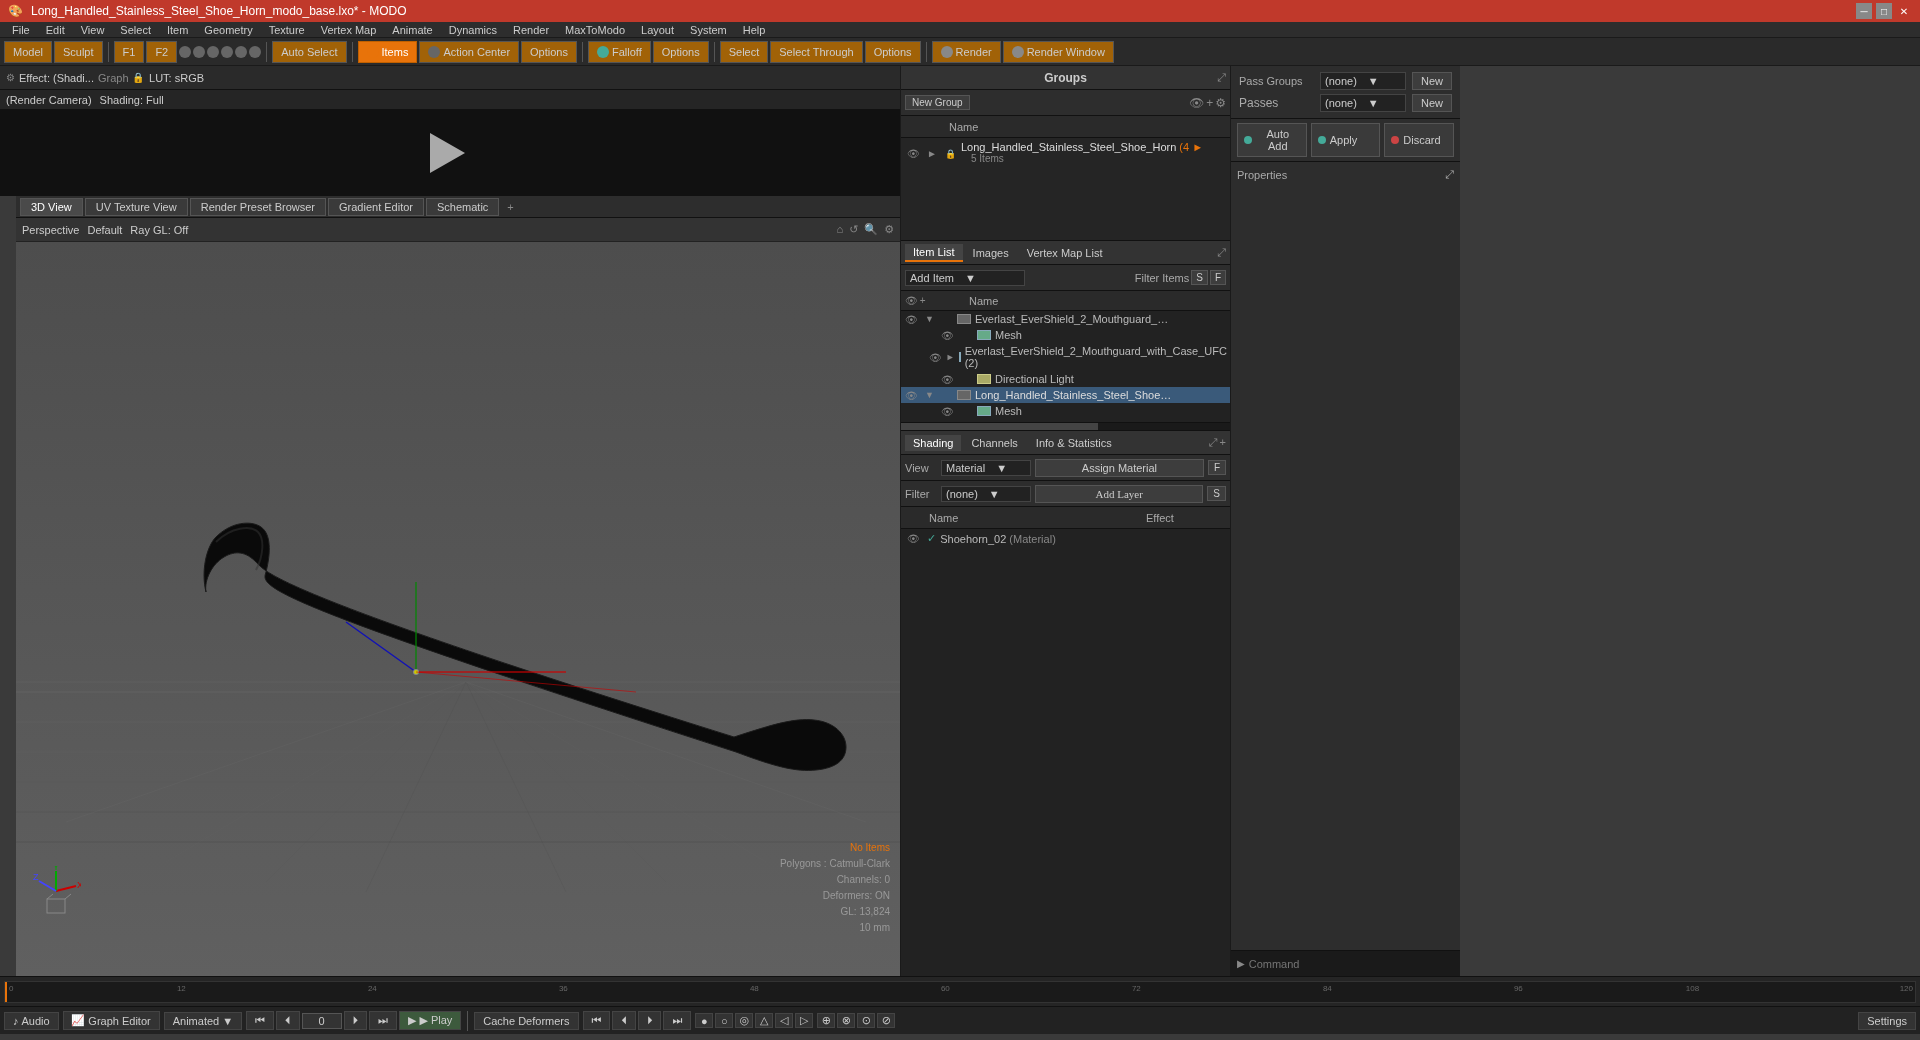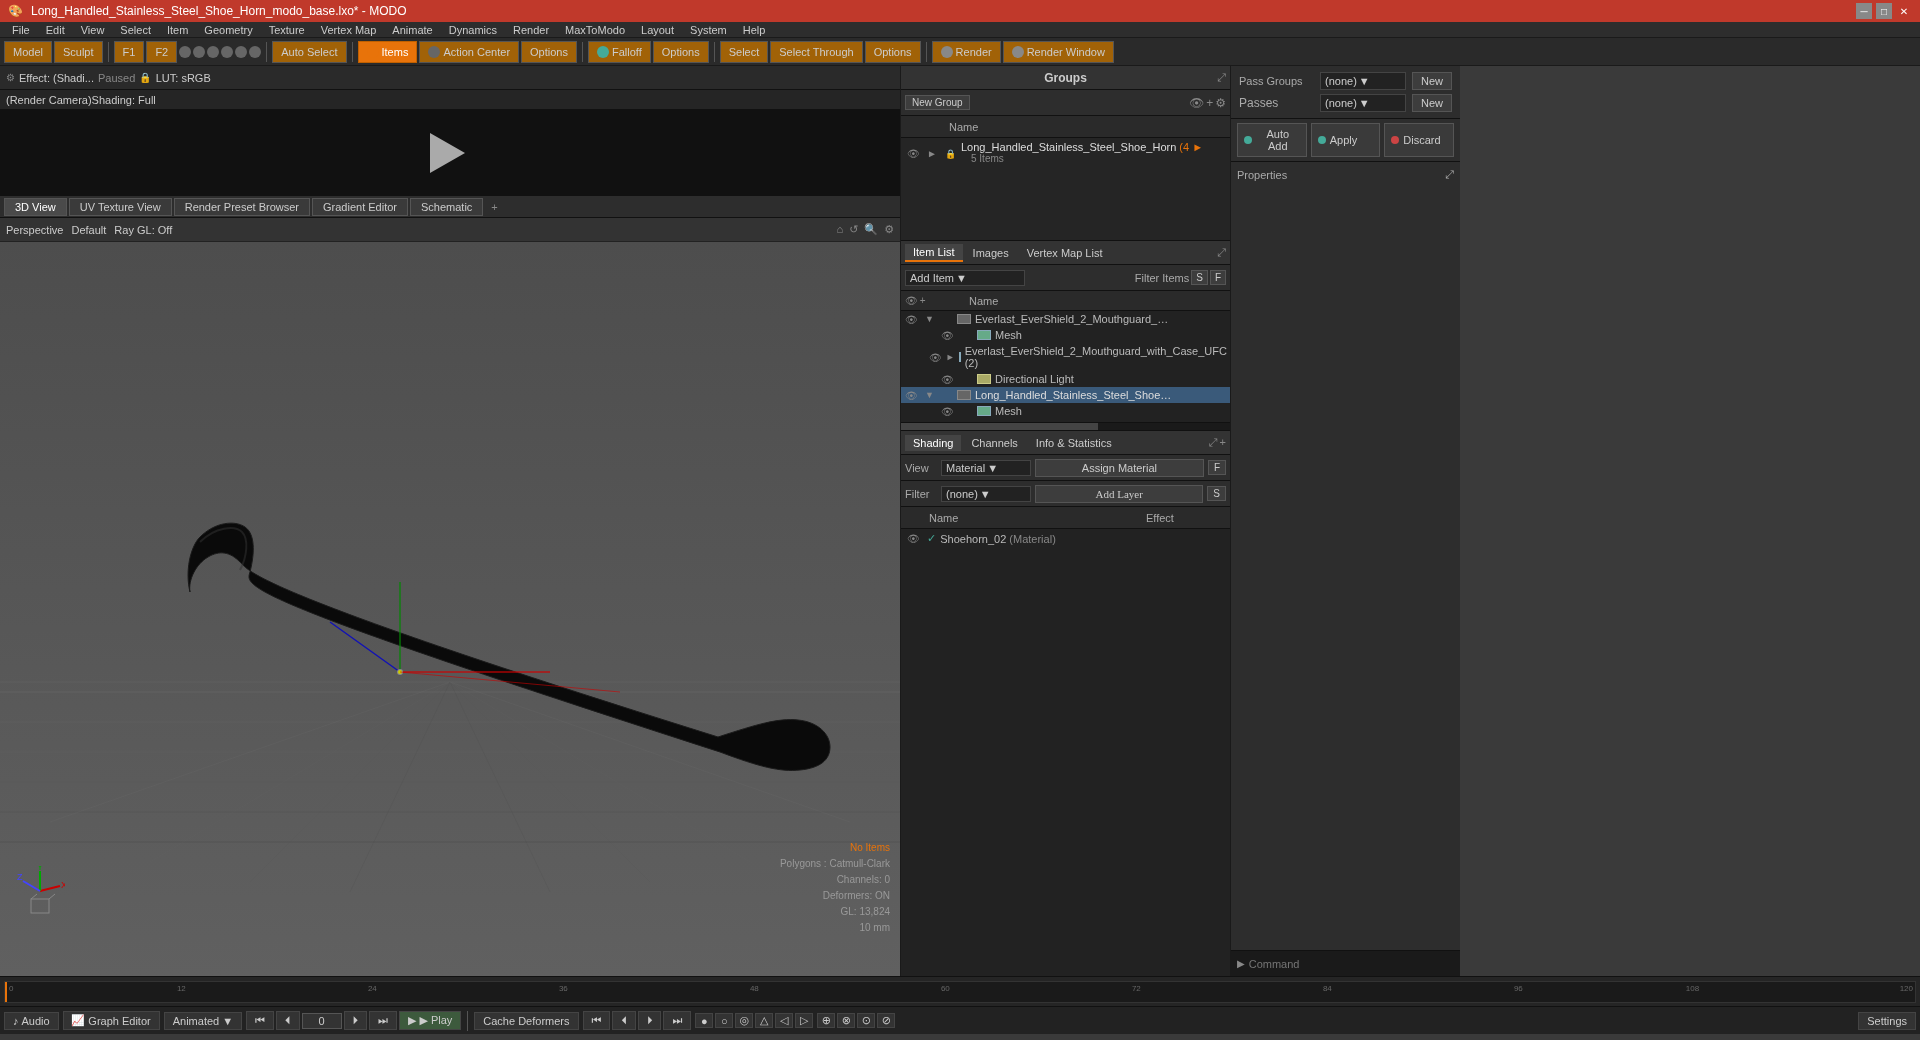--- a/index.html
+++ b/index.html
@@ -271,21 +271,21 @@
       font-size: 10px;
     }
     .dropdown-field {
       background: #222;
       border: 1px solid #444;
       color: #ccc;
       padding: 1px 4px;
       font-size: 11px;
       display: flex;
       align-items: flex-start;
-      gap: 2px;
+      gap: 11px;
       cursor: pointer;
     }
 
     
     #far-right-panel {
       width: 230px;
       background: #2d2d2d;
       display: flex;
       flex-direction: column;
       border-left: 1px solid #1a1a1a;
@@ -458,44 +458,44 @@
 
 <div id="main-layout" style="height: calc(1040px - 22px - 22px - 28px - 58px); display:flex;">
 
   <div id="left-panel" style="width:900px; display:flex; flex-direction:column;">
 
     <div id="preview-area" style="height:130px; background:#1a1a1a; display:flex; flex-direction:column;">
       <div id="preview-toolbar" style="height:24px; background:#2a2a2a; display:flex; align-items:center; padding:0 6px; gap:8px; border-bottom:1px solid #111;">
         <div style="display:flex; align-items:center; gap:4px;">
           <span style="color:#888; font-size:10px;">⚙</span>
           <span style="font-size:11px;">Effect: (Shadi...</span>
-          <span style="font-size:11px; color:#888;">Paused</span>
+          <span style="font-size:11px; color:#888;">Graph</span>
           <span style="font-size:10px;">🔒</span>
           <span style="font-size:11px;">LUT: sRGB</span>
         </div>
         <div style="position:absolute; right:910px; display:flex; gap:4px;">
           <span style="cursor:pointer; color:#888;">⊕</span>
           <span style="cursor:pointer; color:#888;">↺</span>
           <span style="cursor:pointer; color:#888;">🔍</span>
           <span style="cursor:pointer; color:#888;">▲</span>
           <span style="cursor:pointer; color:#888;">⚙</span>
         </div>
       </div>
-      <div style="height:20px; background:#252525; display:flex; align-items:center; padding:0 6px; border-bottom:1px solid #111;">
+      <div style="height:20px; background:#252525; display:flex; align-items:center; padding:0 6px; gap:8px; border-bottom:1px solid #111;">
         <span style="font-size:11px;">(Render Camera)</span>
         <span style="font-size:11px;">Shading: Full</span>
       </div>
       <div id="preview-content" style="flex:1; display:flex; align-items:center; justify-content:center; background:#111;">
         <button class="play-btn" style="background:transparent; border:none; cursor:pointer;">
           <div class="play-triangle"></div>
         </button>
       </div>
     </div>
 
-    <div id="viewport" style="flex:1; display:flex; flex-direction:column;">
+    <div id="viewport" style="flex:1; display:flex; flex-direction:column;margin-left:16px;">
       <div id="viewport-tabs" style="height:22px; background:#2d2d2d; display:flex; align-items:center; padding:0 4px; gap:2px; border-bottom:1px solid #111;">
         <div class="vp-tab active">3D View</div>
         <div class="vp-tab">UV Texture View</div>
         <div class="vp-tab">Render Preset Browser</div>
         <div class="vp-tab">Gradient Editor</div>
         <div class="vp-tab">Schematic</div>
         <div class="vp-tab-add">+</div>
       </div>
       <div id="viewport-header" style="height:24px; background:#333; display:flex; align-items:center; padding:0 6px; gap:8px; border-bottom:1px solid #222;">
         <span style="font-size:11px; color:#ccc;">Perspective</span>

